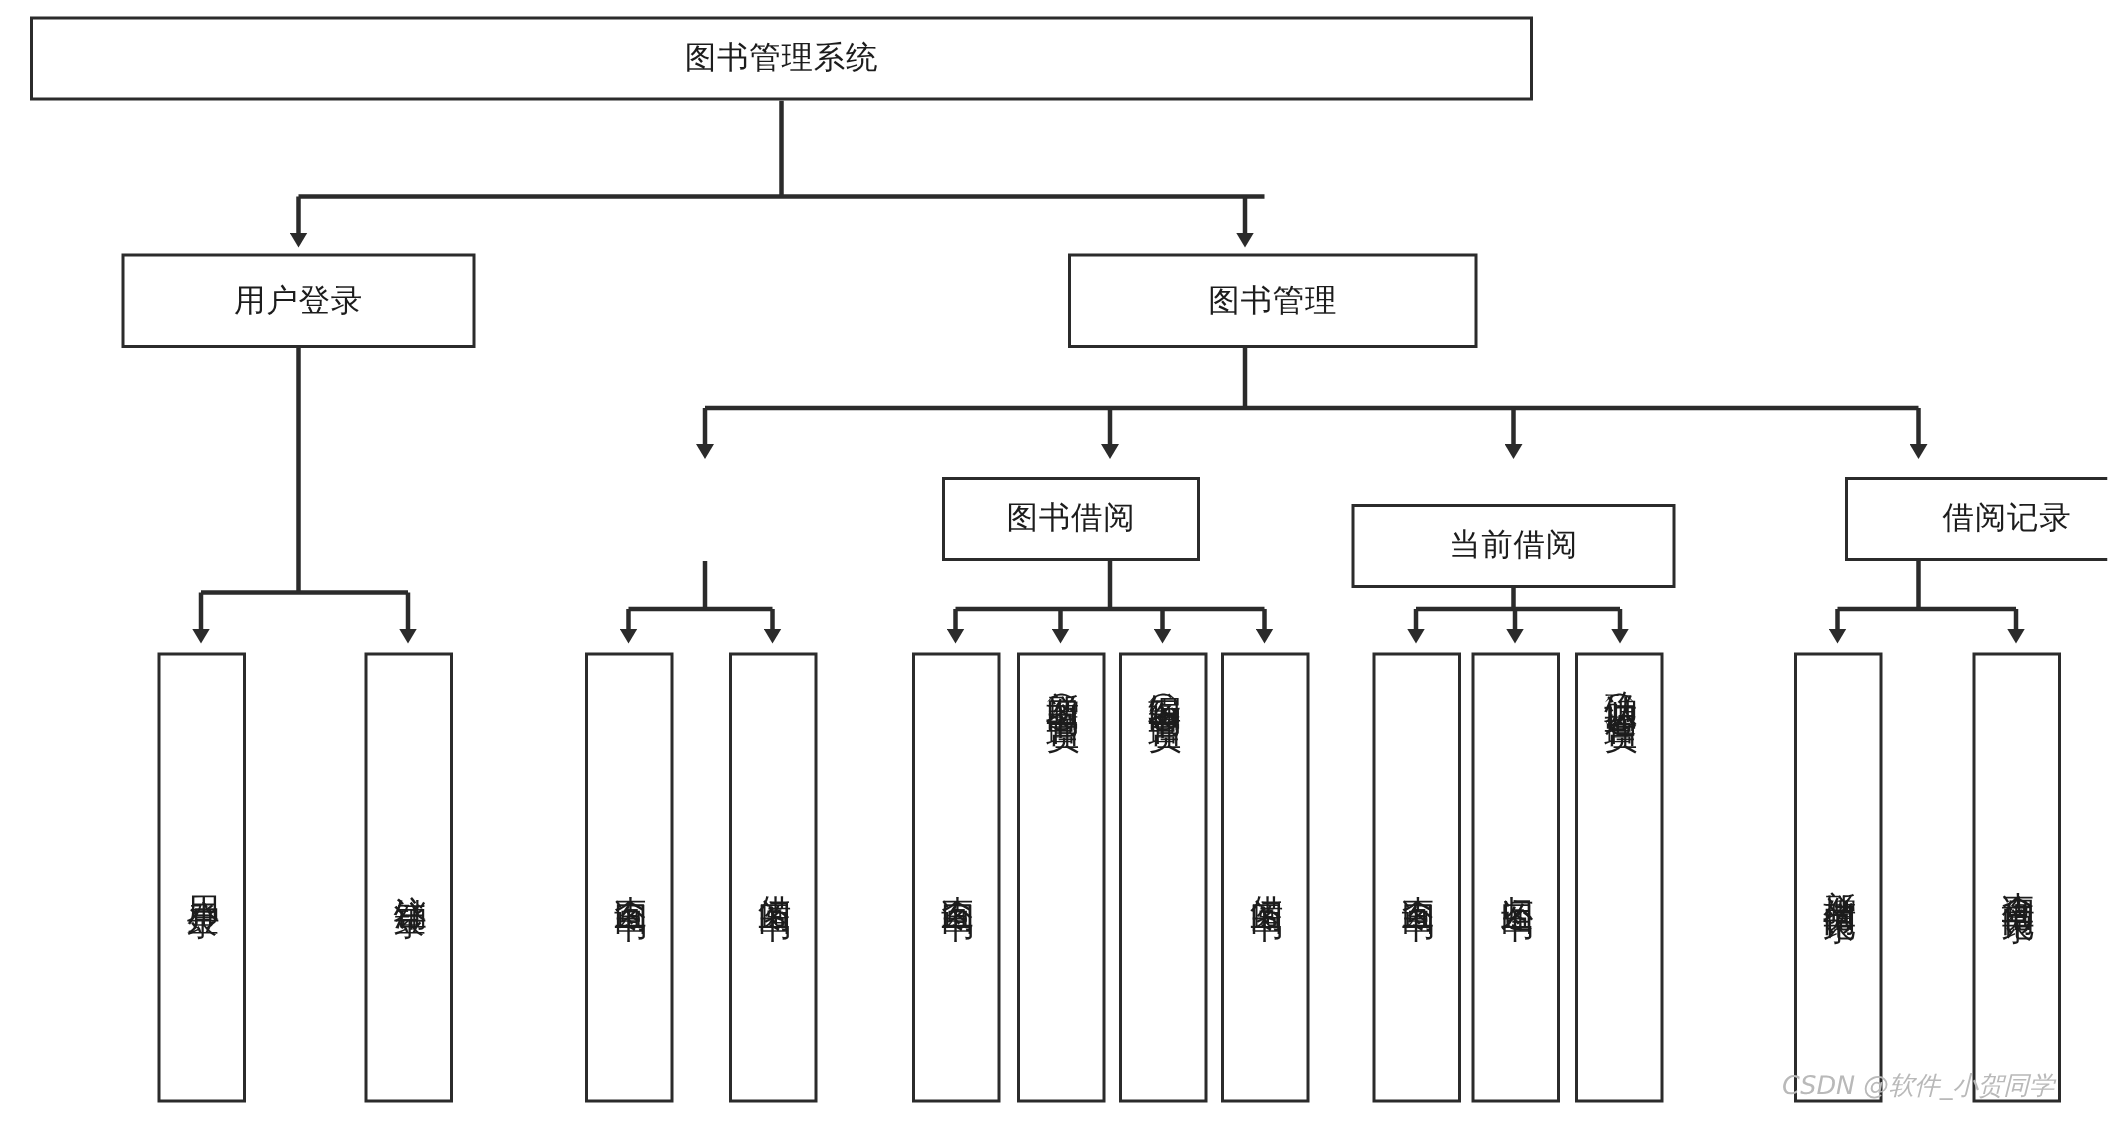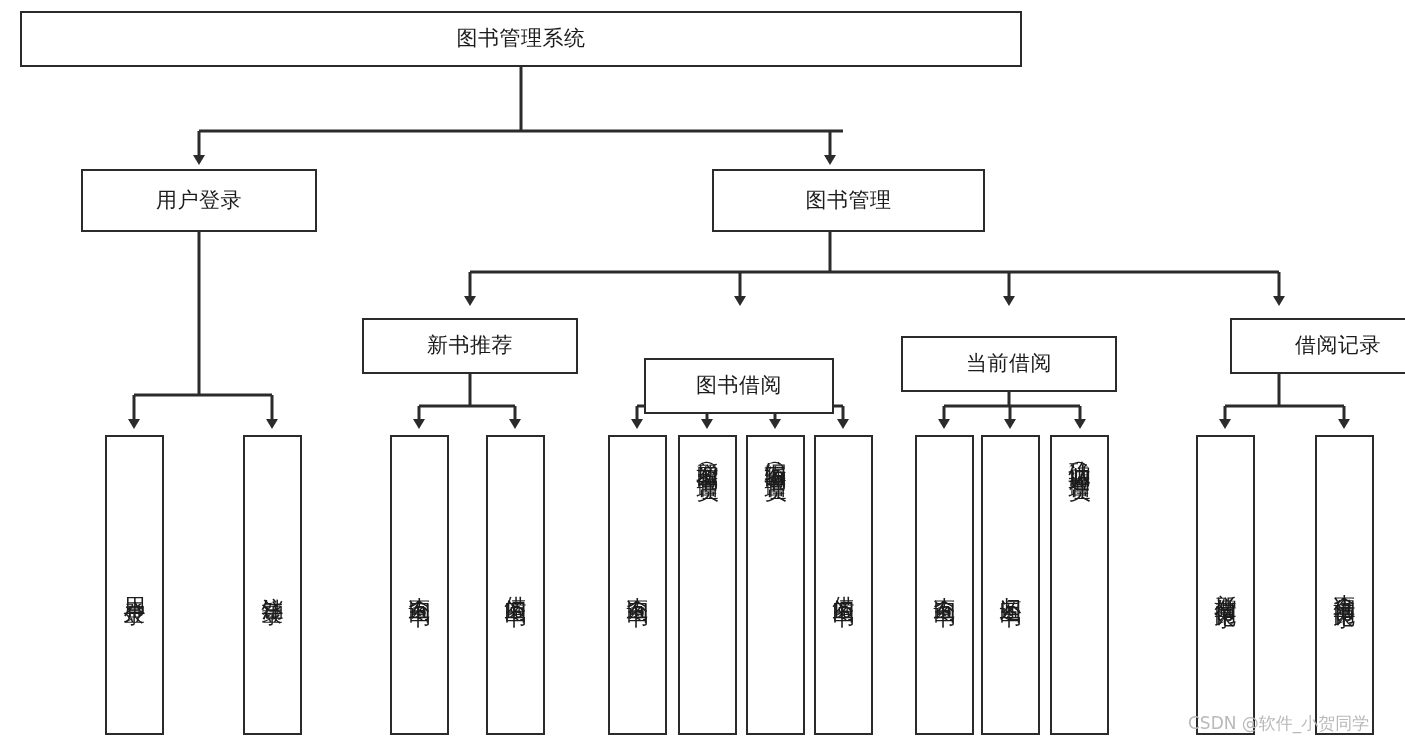--- a/index.html
+++ b/index.html
@@ -59,20 +59,21 @@
     padding-top: 0;
   }
   .watermark {
     position: absolute;
     left: 1188px;
     top: 712px;
     font-size: 17px;
     color: #b9b9b9;
     white-space: nowrap;
     font-family: "DejaVu Sans", "Liberation Sans", sans-serif;
+    font-style: italic;
   }
 </style>
 </head>
 <body>
 
 <div id="canvas">
 
   <svg id="edges" viewBox="0 0 1405 747" xmlns="http://www.w3.org/2000/svg">
     <defs>
       <marker id="arrow" markerWidth="10" markerHeight="12" refX="1" refY="6" orient="auto" markerUnits="userSpaceOnUse">
@@ -127,24 +128,21 @@
     <span>图书管理系统</span>
   </div>
 
   <div class="node node-h" style="left:81px; top:169px; width:236px; height:63px;">
     <span>用户登录</span>
   </div>
   <div class="node node-h" style="left:712px; top:169px; width:273px; height:63px;">
     <span>图书管理</span>
   </div>
 
-  <div class="node node-h" style="left:362px; top:318px; width:216px; height:56px;">
-    <span>新书推荐</span>
-  </div>
-  <div class="node node-h" style="left:644px; top:318px; width:190px; height:56px;margin-top:40px;">
+  <div class="node node-h" style="left:628px; top:318px; width:172px; height:56px;">
     <span>图书借阅</span>
   </div>
   <div class="node node-h" style="left:901px; top:336px; width:216px; height:56px;">
     <span>当前借阅</span>
   </div>
   <div class="node node-h" style="left:1230px; top:318px; width:216px; height:56px;">
     <span>借阅记录</span>
   </div>
 
   <div class="node node-v center-v" style="left:105px; top:435px; width:59px; height:300px;">

